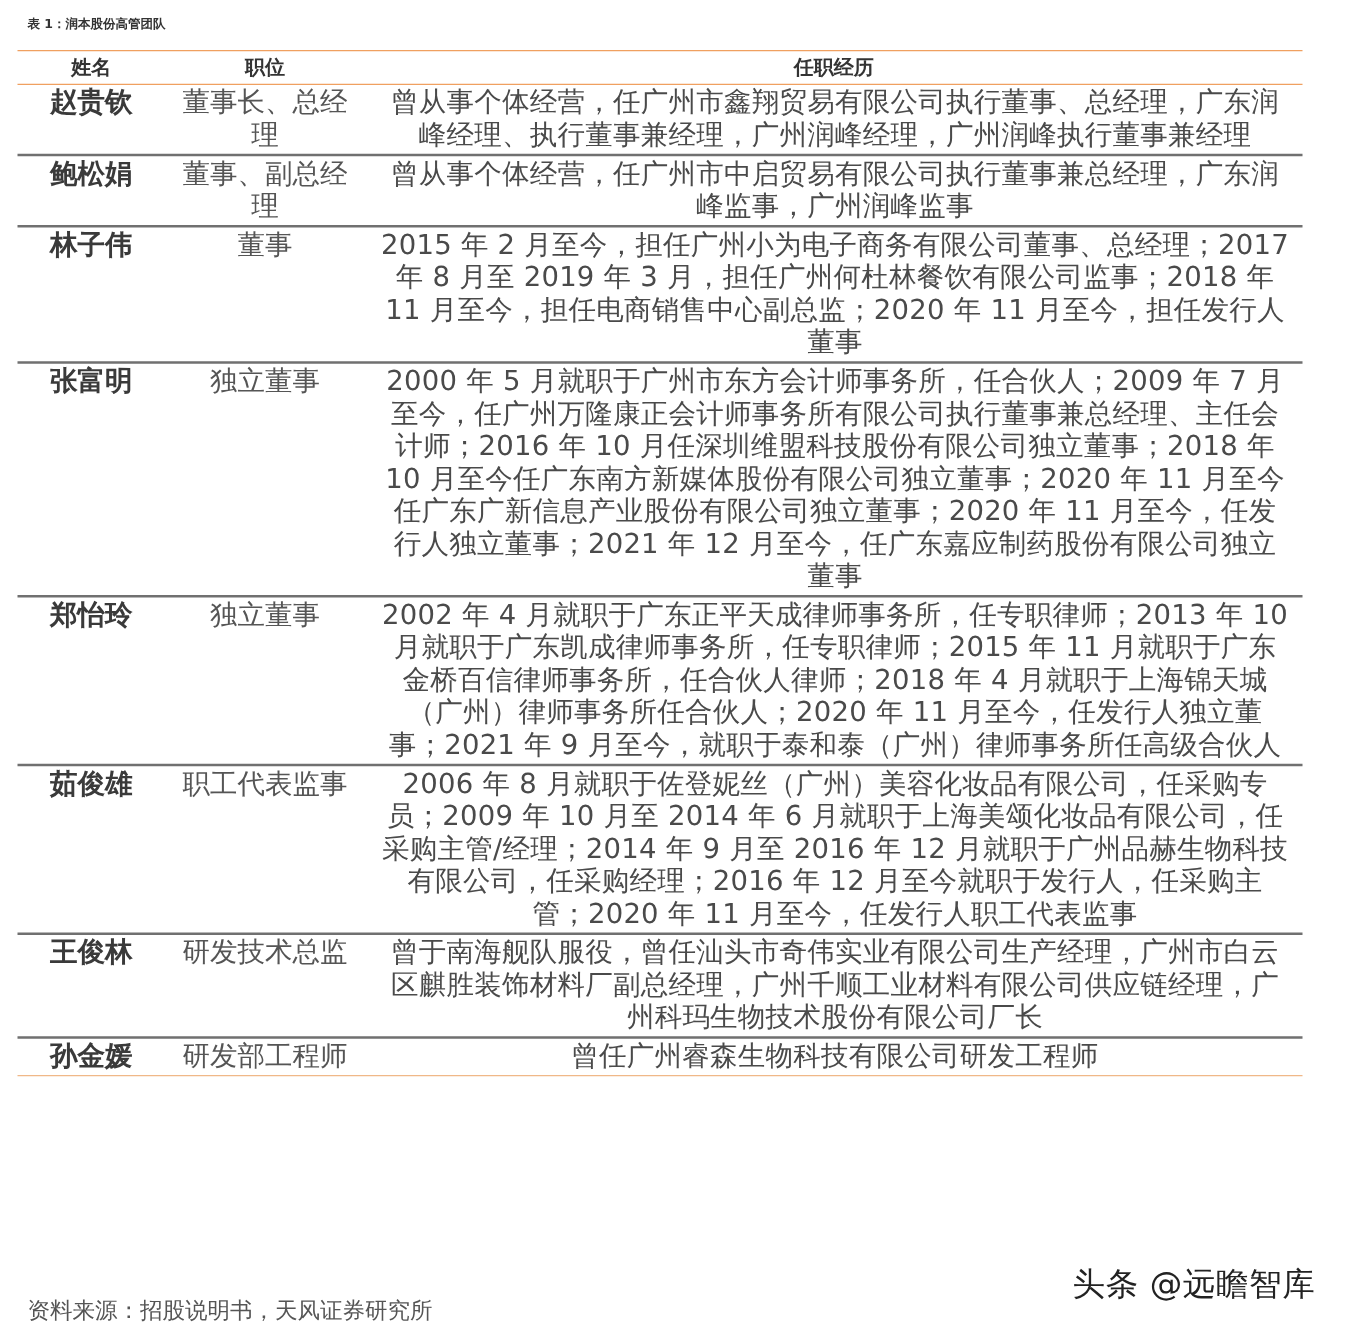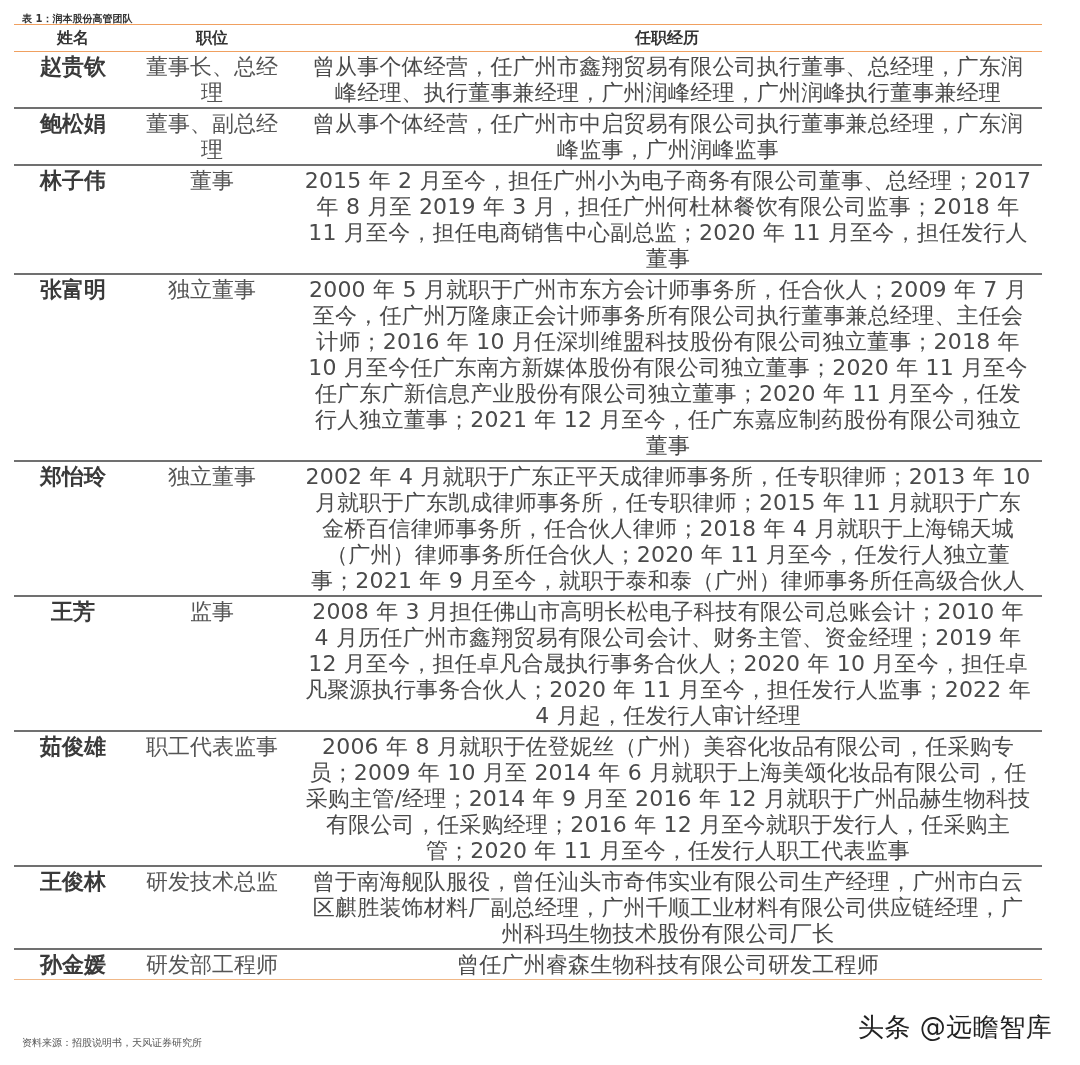--- a/index.html
+++ b/index.html
@@ -6,21 +6,21 @@
   body {
     width: 1080px; height: 1065px; position: relative; overflow: hidden;
     font-family: "DejaVu Sans", "Liberation Sans", sans-serif;
     color: #4a4a4a;
   }
   .caption {
     position: absolute; left: 22px; top: 12px;
     font-size: 10px; font-weight: bold; color: #333333;
   }
   table.team {
-    position: absolute; left: 14px; top: 24px; width: 1028px;
+    position: absolute; left: 14px; top: 40px; width: 1028px;
     border-collapse: collapse; table-layout: fixed;
   }
   table.team col.c-name { width: 118px; }
   table.team col.c-pos { width: 160px; }
   table.team col.c-exp { width: 750px; }
   table.team thead th {
     font-size: 16px; font-weight: bold; color: #333333;
     height: 26px; padding: 0; text-align: center;
     border-top: 1.5px solid #f0a060;
     border-bottom: 1.5px solid #f0a060;
@@ -29,21 +29,21 @@
     vertical-align: top; padding: 2px 0 1px 0;
     font-size: 22px; line-height: 26px;
     border-bottom: 2px solid #707070;
   }
   table.team tbody tr:last-child td { border-bottom: 1.5px solid #f0b888; }
   td.name { text-align: center; font-weight: bold; color: #3a3a3a; }
   td.pos { text-align: center; color: #555555; padding-left: 6px !important; padding-right: 6px !important; }
   td.exp { text-align: center; padding-left: 12px !important; padding-right: 10px !important; color: #4a4a4a; letter-spacing: 0.2px; }
   .source {
     position: absolute; left: 22px; top: 1036px;
-    font-size: 10px; color: #555555;
+    font-size: 18px; color: #555555;
   }
   .watermark {
     position: absolute; left: 858px; top: 1010px;
     font-size: 26px; color: #222222; letter-spacing: 0.5px;
   }
 </style>
 </head>
 <body>
 
 <div class="caption">表 1：润本股份高管团队</div>
@@ -81,25 +81,20 @@
       <td class="name">张富明</td>
       <td class="pos">独立董事</td>
       <td class="exp">2000 年 5 月就职于广州市东方会计师事务所，任合伙人；2009 年 7 月至今，任广州万隆康正会计师事务所有限公司执行董事兼总经理、主任会计师；2016 年 10 月任深圳维盟科技股份有限公司独立董事；2018 年 10 月至今任广东南方新媒体股份有限公司独立董事；2020 年 11 月至今任广东广新信息产业股份有限公司独立董事；2020 年 11 月至今，任发行人独立董事；2021 年 12 月至今，任广东嘉应制药股份有限公司独立董事</td>
     </tr>
     <tr>
       <td class="name">郑怡玲</td>
       <td class="pos">独立董事</td>
       <td class="exp">2002 年 4 月就职于广东正平天成律师事务所，任专职律师；2013 年 10 月就职于广东凯成律师事务所，任专职律师；2015 年 11 月就职于广东金桥百信律师事务所，任合伙人律师；2018 年 4 月就职于上海锦天城（广州）律师事务所任合伙人；2020 年 11 月至今，任发行人独立董事；2021 年 9 月至今，就职于泰和泰（广州）律师事务所任高级合伙人</td>
     </tr>
     <tr>
-      <td class="name">王芳</td>
-      <td class="pos">监事</td>
-      <td class="exp">2008 年 3 月担任佛山市高明长松电子科技有限公司总账会计；2010 年 4 月历任广州市鑫翔贸易有限公司会计、财务主管、资金经理；2019 年 12 月至今，担任卓凡合晟执行事务合伙人；2020 年 10 月至今，担任卓凡聚源执行事务合伙人；2020 年 11 月至今，担任发行人监事；2022 年 4 月起，任发行人审计经理</td>
-    </tr>
-    <tr>
       <td class="name">茹俊雄</td>
       <td class="pos">职工代表监事</td>
       <td class="exp">2006 年 8 月就职于佐登妮丝（广州）美容化妆品有限公司，任采购专员；2009 年 10 月至 2014 年 6 月就职于上海美颂化妆品有限公司，任采购主管/经理；2014 年 9 月至 2016 年 12 月就职于广州品赫生物科技有限公司，任采购经理；2016 年 12 月至今就职于发行人，任采购主管；2020 年 11 月至今，任发行人职工代表监事</td>
     </tr>
     <tr>
       <td class="name">王俊林</td>
       <td class="pos">研发技术总监</td>
       <td class="exp">曾于南海舰队服役，曾任汕头市奇伟实业有限公司生产经理，广州市白云区麒胜装饰材料厂副总经理，广州千顺工业材料有限公司供应链经理，广州科玛生物技术股份有限公司厂长</td>
     </tr>
     <tr>

